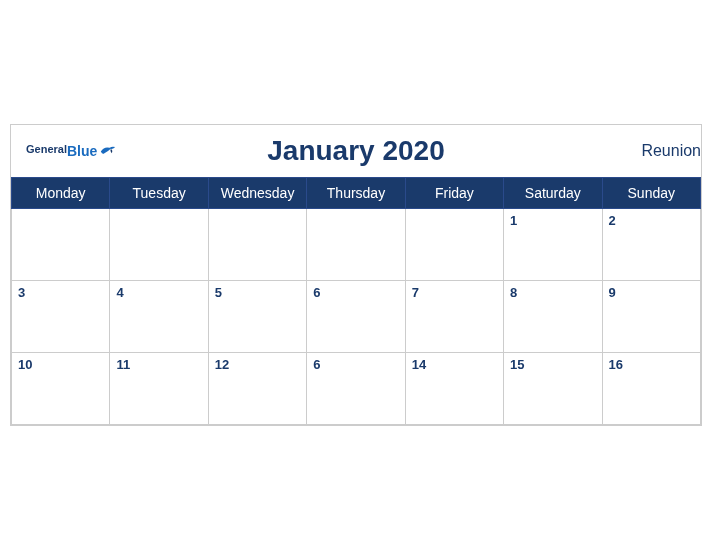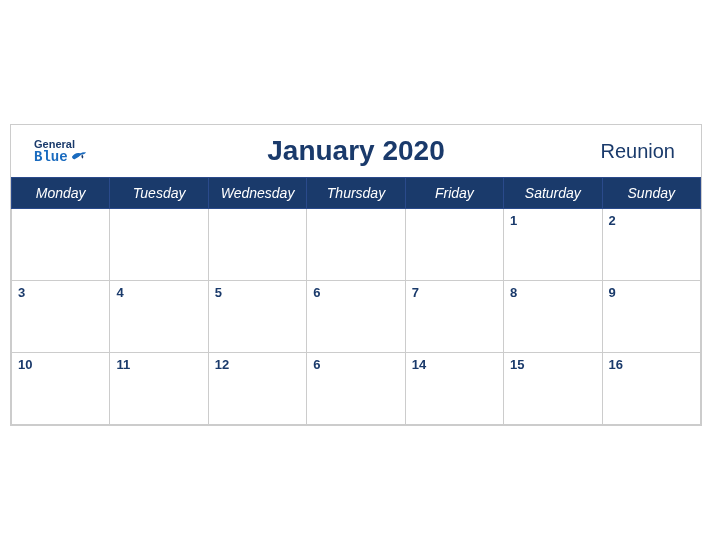--- a/index.html
+++ b/index.html
@@ -27,67 +27,65 @@
     }
     .calendar-title {
       font-size: 28px;
       font-weight: bold;
       color: #1a3a6b;
       text-align: center;
       flex: 1;
     }
     .region-label {
       position: absolute;
-      right: 26px;
+      right: 0;
       top: 50%;
       transform: translateY(-50%);
-      font-size: 20px;
+      font-size: 16px;
       color: #1a3a6b;
     }
     .logo {
       position: absolute;
-      left: 23px;
+      left: 15px;
       top: 50%;
       transform: translateY(-50%);
       display: flex;
-      flex-direction: column;
+      flex-direction: row;
       align-items: flex-start;
       line-height: 1;
     }
     .logo-general {
       font-size: 11px;
       color: #1a3a6b;
       font-weight: bold;
     }
     .logo-blue {
       font-size: 14px;
       color: #1a6bbf;
       font-weight: bold;
       display: flex;
       align-items: flex-start;
-      font-family: Liberation Mono, monospace;
     }
     .logo-bird {
       width: 18px;
       height: 14px;
       margin-left: 2px;
     }
     .calendar-grid {
       width: 100%;
       border-collapse: collapse;
     }
     .calendar-grid th {
       background: #1a3a6b;
       color: #fff;
       text-align: center;
       padding: 7px 4px;
       font-size: 14px;
       font-weight: normal;
       border: 1px solid #2a4a8b;
-      font-style: italic;
     }
     .calendar-grid td {
       border: 1px solid #ccc;
       vertical-align: top;
       width: calc(100% / 7);
       height: 72px;
       padding: 4px 6px;
       font-size: 13px;
       color: #1a3a6b;
       background: #fff;

